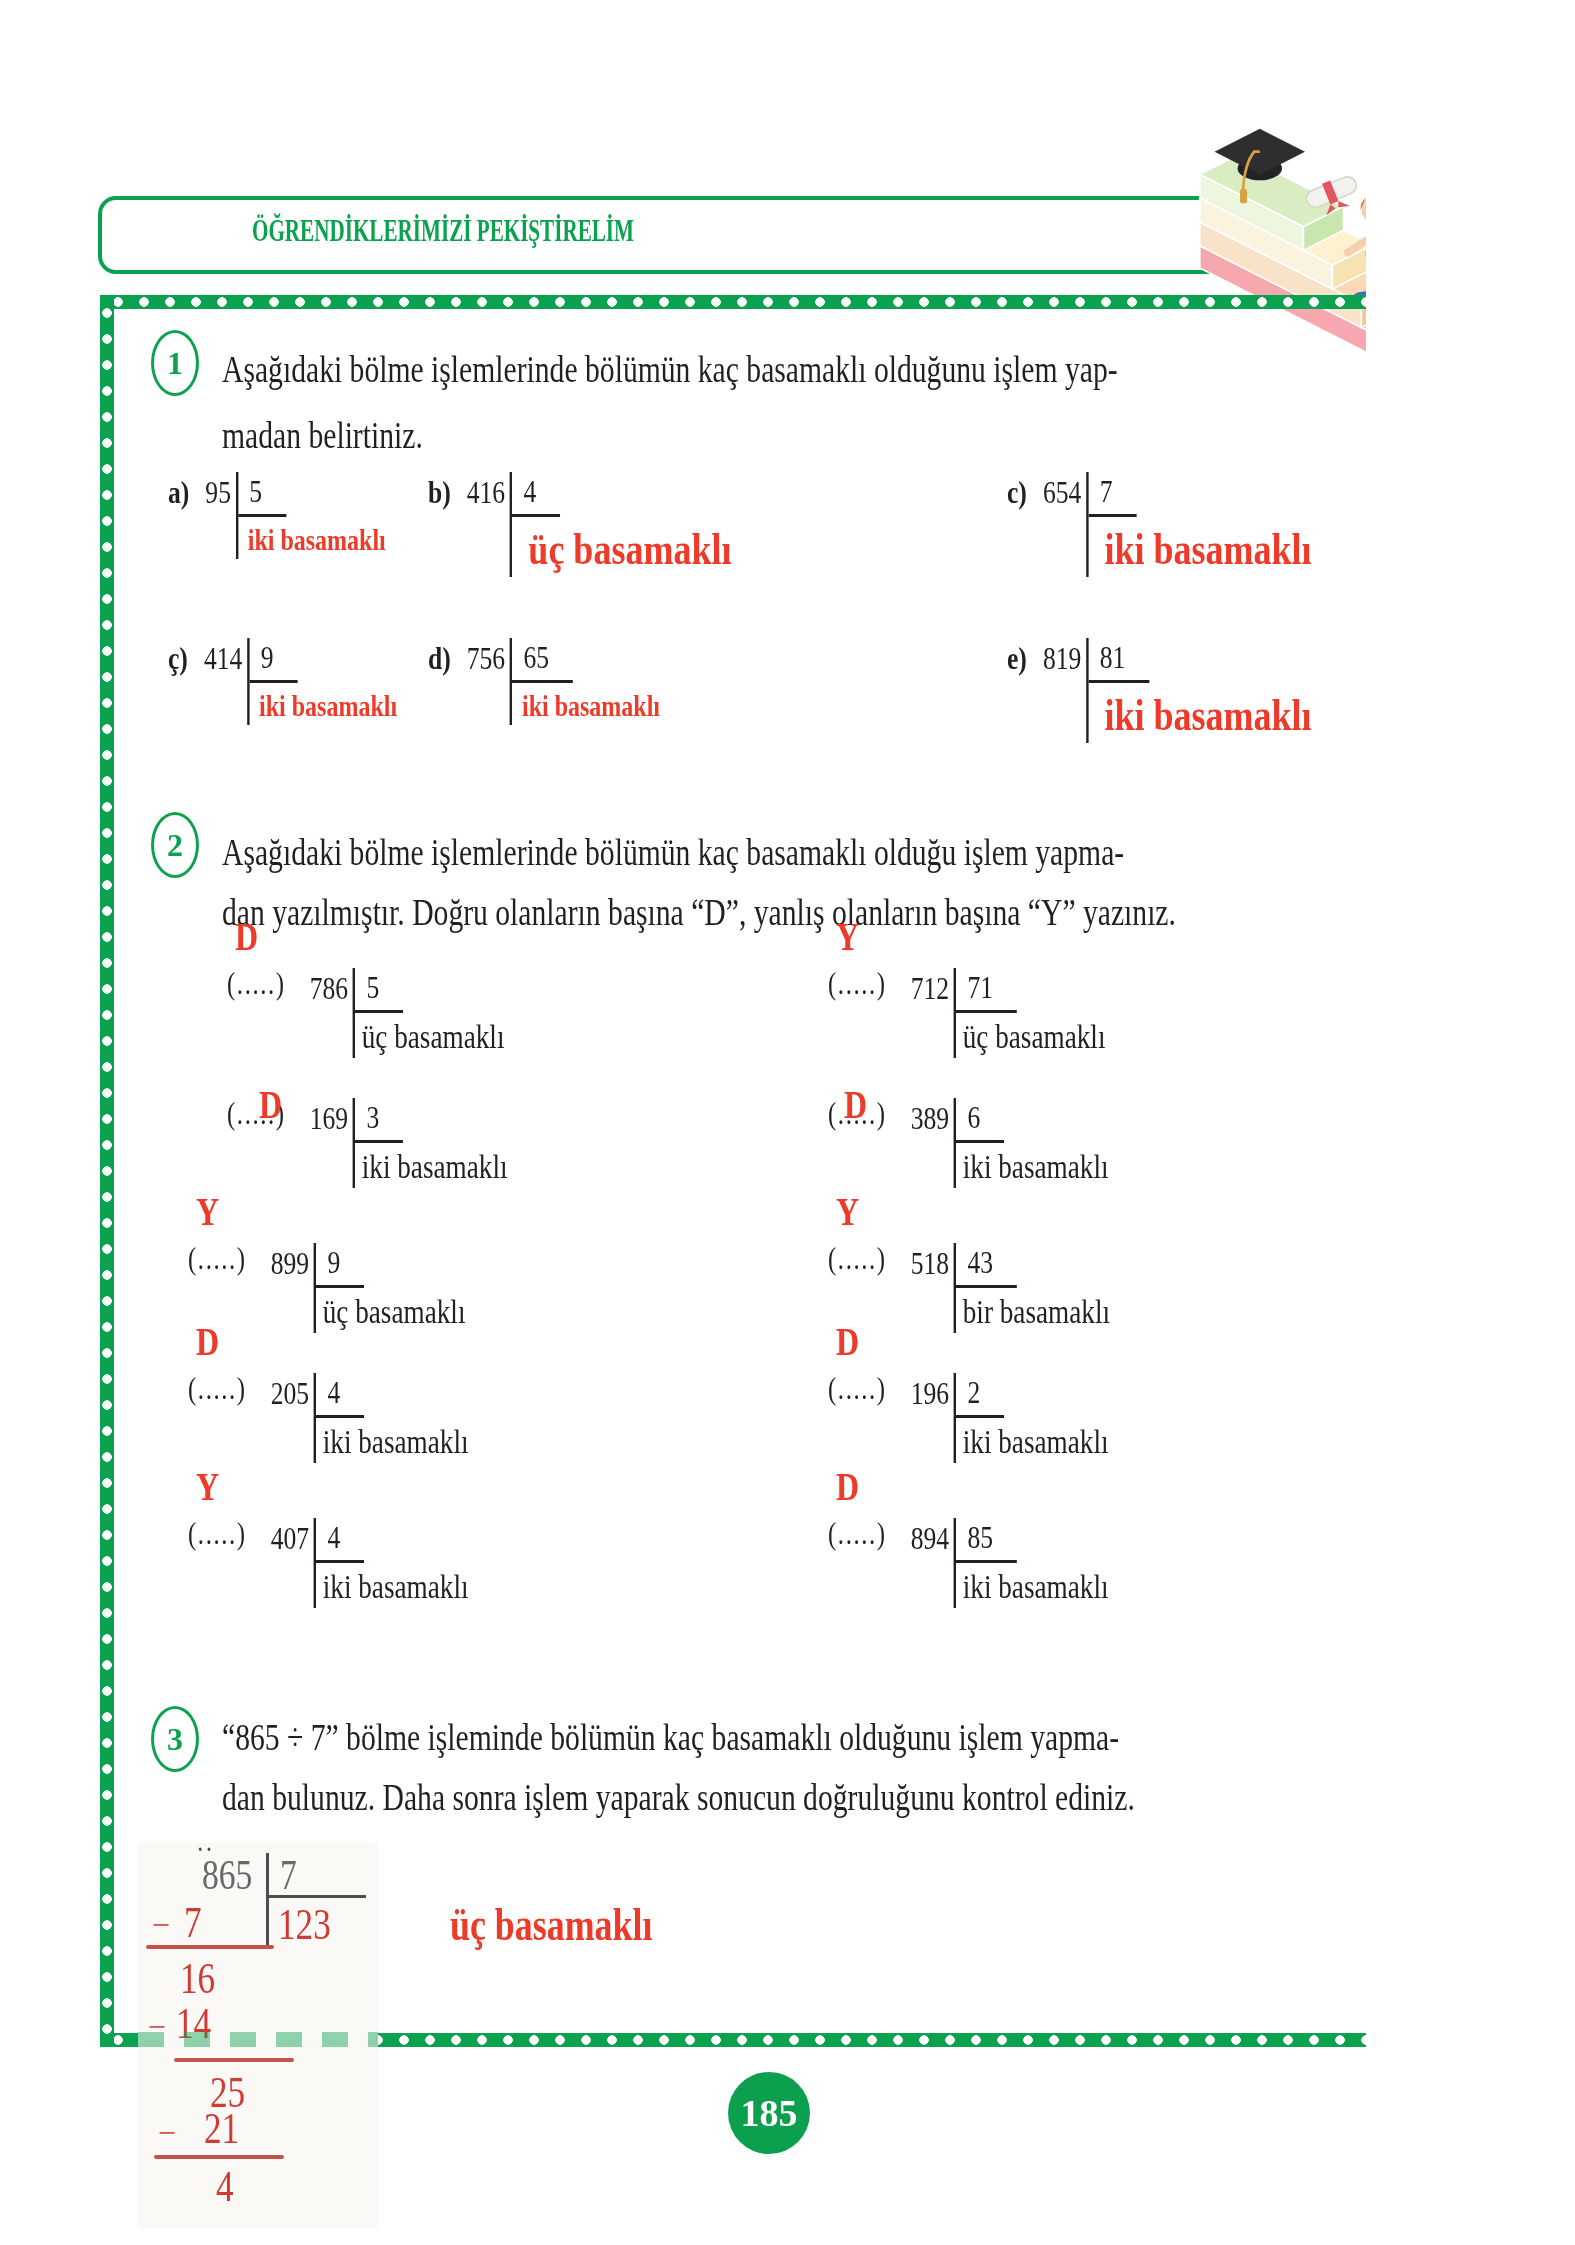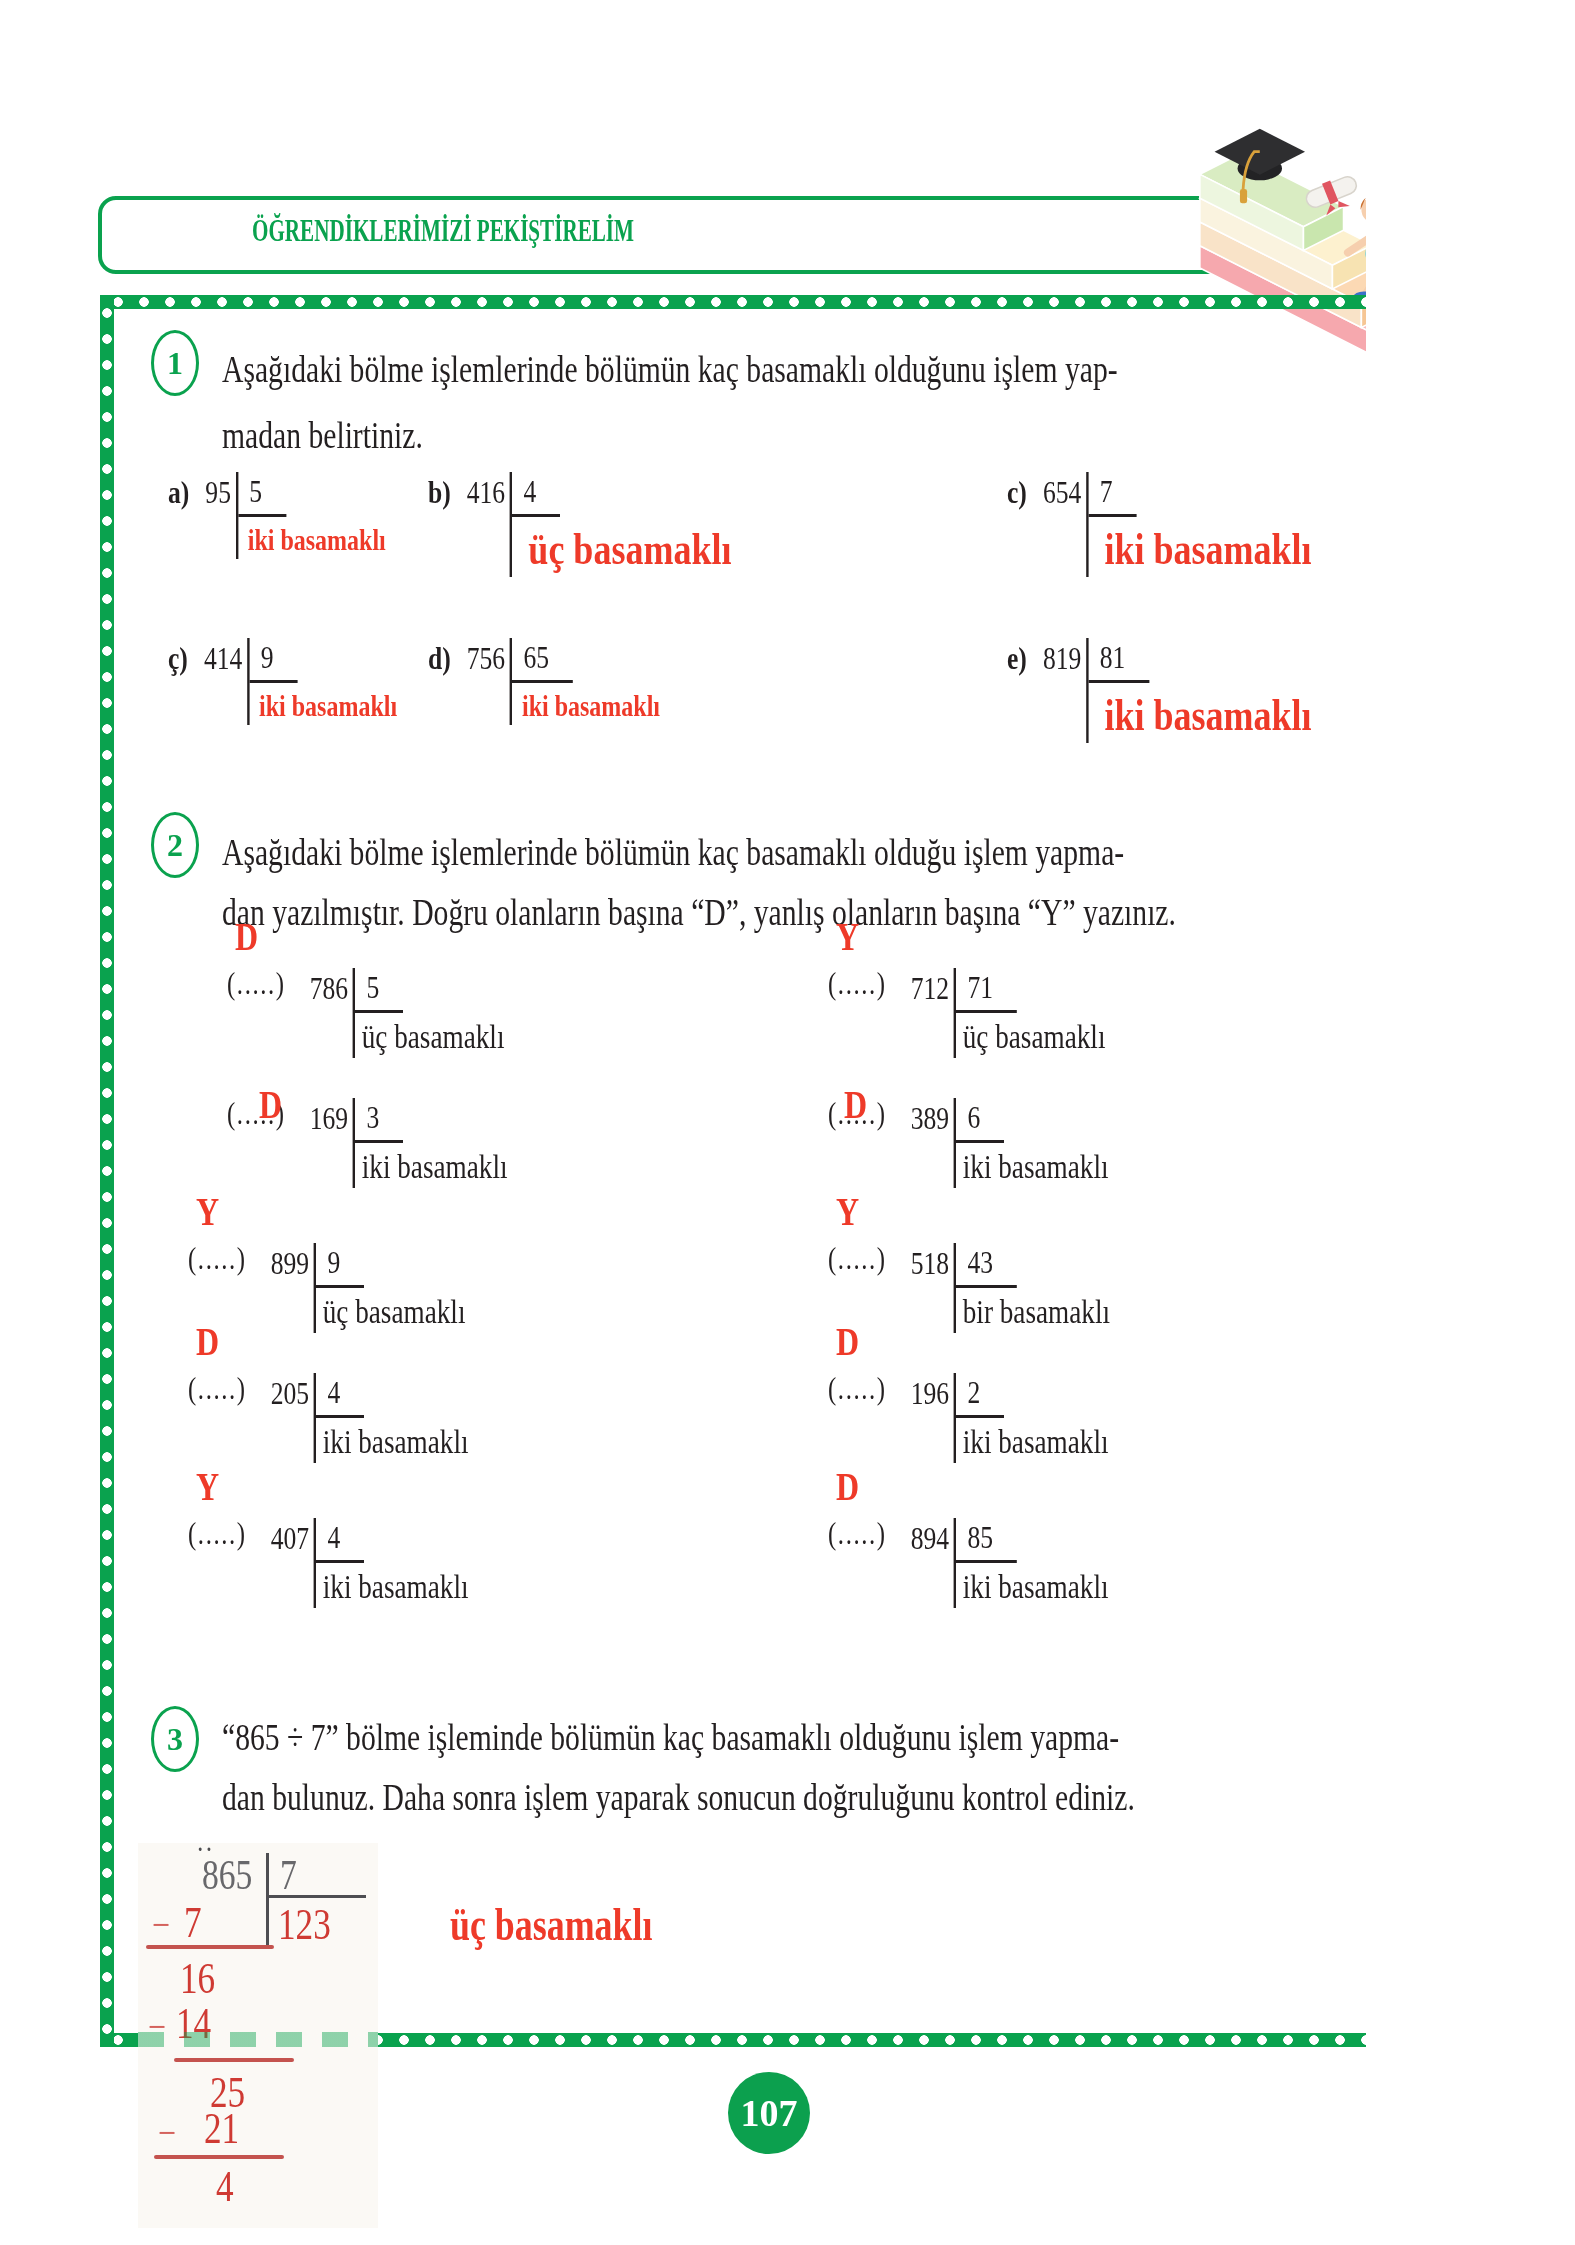--- a/index.html
+++ b/index.html
@@ -349,16 +349,16 @@
     <span class="w-minus" style="left:20px;top:266px;">−</span>
     <span class="w-red" style="left:66px;top:260px;">21</span>
     <div class="w-line" style="left:16px;top:312px;width:130px;height:4px;"></div>
     <span class="w-red" style="left:78px;top:318px;">4</span>
   </div>
   <div class="dash-overlay"></div>
 
   <div class="big-answer">üç basamaklı</div>
 
   <div class="badge">
-    <span>107</span>
+    <span>185</span>
   </div>
 
 </div>
 
 </body></html>

